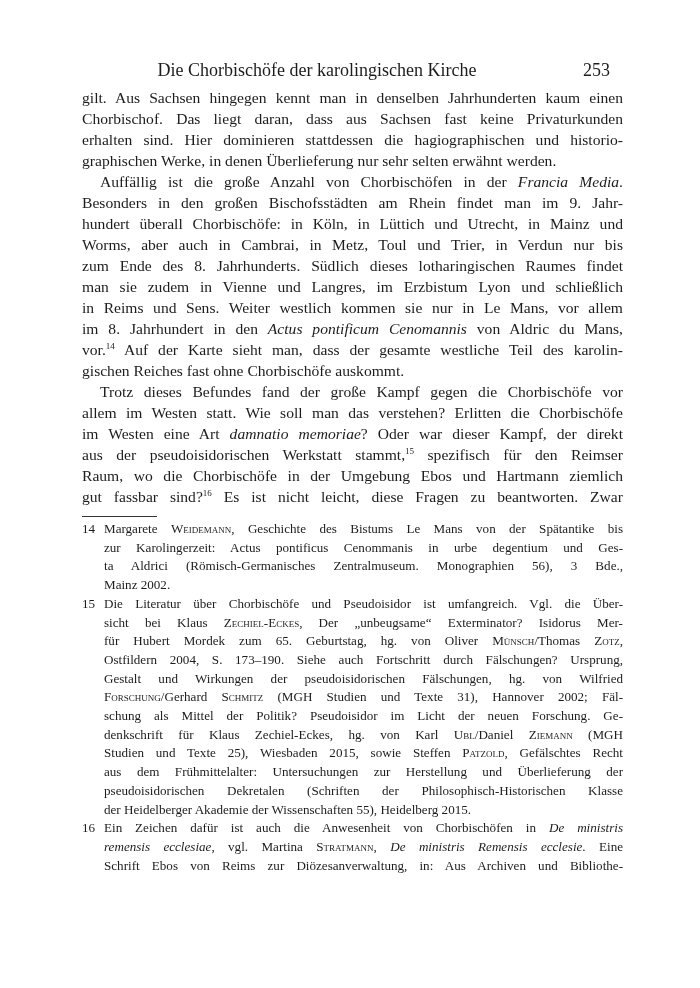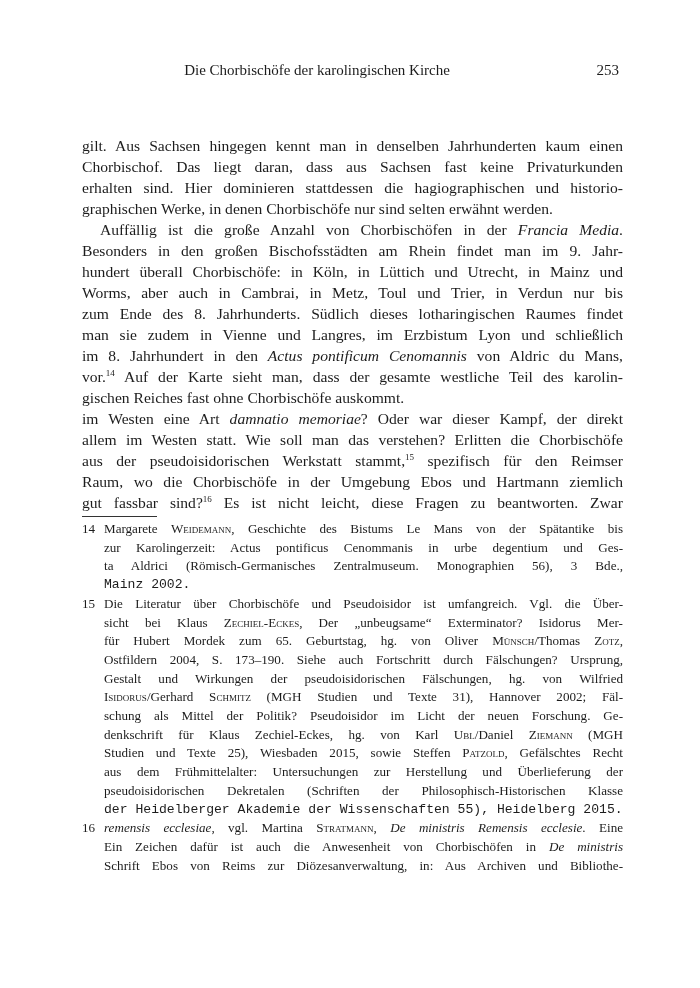--- a/index.html
+++ b/index.html
@@ -1,68 +1,70 @@
 <!DOCTYPE html>
 <html><head>
 <meta charset="utf-8">
 <style>
   html, body { margin:0; padding:0; background:#ffffff; }
   body { width:700px; height:988px; position:relative; overflow:hidden;
          font-family:"Liberation Serif","DejaVu Serif",serif; color:#1c1c1c; }
   .page { position:absolute; left:82px; top:0; width:541px; }
   .running-head { position:absolute; top:60px; left:0; width:541px; height:20px;
-                  font-size:15px; line-height:20px; }
+                  font-size:18px; line-height:20px; }
   .running-head .title { position:absolute; left:0; width:470px; text-align:center; }
-  .running-head .pageno { position:absolute; right:4px; }
+  .running-head .pageno { position:absolute; right:13px; }
   .body-text { position:absolute; top:87px; left:0; width:541px;
-               font-size:15.6px; line-height:21px; text-align:justify; hyphens:manual;margin-top:48px; }
+               font-size:15.6px; line-height:21px; text-align:justify; hyphens:manual; }
   .body-text p { margin:0; text-indent:0; }
   .line { display:block; text-align:justify; text-align-last:justify; white-space:nowrap; }
   .line.last { text-align-last:left; }
   sup { font-size:9px; line-height:0; vertical-align:super; }
   i { }
   .sc { font-variant:small-caps; }
   .fn-rule { position:absolute; top:516px; left:0; width:75px; height:0; border-top:1px solid #333; }
   .footnotes { position:absolute; top:520px; left:0; width:541px;
                font-size:13.1px; line-height:18.7px; }
   .fn { position:relative; padding-left:22px; margin:0; }
   .fn .num { position:absolute; left:0; top:0; }
   .fn .fl { display:block; text-align:justify; text-align-last:justify; white-space:nowrap; }
-  .fn .fl.last { text-align-last:left;font-family:Liberation Mono, monospace; }
+  .fn .fl.last { text-align-last:left; }
 </style>
 </head>
 <body>
 
 <div class="page">
   <div class="running-head">
     <span class="title">Die Chorbischöfe der karolingischen Kirche</span>
     <span class="pageno">253</span>
   </div>
 
   <div class="body-text" id="body-text">
       <p>
         <span class="line"><span>gilt. Aus Sachsen hingegen kennt man in denselben Jahrhunderten kaum einen</span></span>
         <span class="line"><span>Chorbischof. Das liegt daran, dass aus Sachsen fast keine Privaturkunden</span></span>
         <span class="line"><span>erhalten sind. Hier dominieren stattdessen die hagiographischen und historio-</span></span>
-        <span class="line last"><span>graphischen Werke, in denen Chorbischöfe nur sind selten erwähnt werden.</span></span>
+        <span class="line last"><span>graphischen Werke, in denen Überlieferung nur sehr selten erwähnt werden.</span></span>
       </p>
       <p>
         <span class="line" style="padding-left: 18px;"><span>Auffällig ist die große Anzahl von Chorbischöfen in der </span><i>Francia Media</i><span>.</span></span>
         <span class="line"><span>Besonders in den großen Bischofsstädten am Rhein findet man im 9. Jahr-</span></span>
         <span class="line"><span>hundert überall Chorbischöfe: in Köln, in Lüttich und Utrecht, in Mainz und</span></span>
         <span class="line"><span>Worms, aber auch in Cambrai, in Metz, Toul und Trier, in Verdun nur bis</span></span>
         <span class="line"><span>zum Ende des 8. Jahrhunderts. Südlich dieses lotharingischen Raumes findet</span></span>
         <span class="line"><span>man sie zudem in Vienne und Langres, im Erzbistum Lyon und schließlich</span></span>
+        <span class="line"><span>in Reims und Sens. Weiter westlich kommen sie nur in Le Mans, vor allem</span></span>
         <span class="line"><span>im 8. Jahrhundert in den </span><i>Actus pontificum Cenomannis</i><span> von Aldric du Mans,</span></span>
         <span class="line"><span>vor.</span><sup>14</sup><span> Auf der Karte sieht man, dass der gesamte westliche Teil des karolin-</span></span>
         <span class="line last"><span>gischen Reiches fast ohne Chorbischöfe auskommt.</span></span>
       </p>
       <p>
+        <span class="line" style="padding-left: 18px;"><span>Trotz dieses Befundes fand der große Kampf gegen die Chorbischöfe vor</span></span>
+        <span class="line"><span>allem im Westen statt. Wie soll man das verstehen? Erlitten die Chorbischöfe</span></span>
         <span class="line"><span>im Westen eine Art </span><i>damnatio memoriae</i><span>? Oder war dieser Kampf, der direkt</span></span>
-        <span class="line"><span>allem im Westen statt. Wie soll man das verstehen? Erlitten die Chorbischöfe</span></span>
         <span class="line"><span>aus der pseudoisidorischen Werkstatt stammt,</span><sup>15</sup><span> spezifisch für den Reimser</span></span>
         <span class="line"><span>Raum, wo die Chorbischöfe in der Umgebung Ebos und Hartmann ziemlich</span></span>
         <span class="line"><span>gut fassbar sind?</span><sup>16</sup><span> Es ist nicht leicht, diese Fragen zu beantworten. Zwar</span></span>
       </p>
     </div>
 
   <div class="fn-rule"></div>
 
   <div class="footnotes" id="footnotes">
       <div class="fn">
@@ -72,28 +74,28 @@
         <span class="fl"><span>ta Aldrici (Römisch-Germanisches Zentralmuseum. Monographien 56), 3 Bde.,</span></span>
         <span class="fl last"><span>Mainz 2002.</span></span>
       </div>
       <div class="fn">
         <span class="num">15</span>
         <span class="fl"><span>Die Literatur über Chorbischöfe und Pseudoisidor ist umfangreich. Vgl. die Über-</span></span>
         <span class="fl"><span>sicht bei Klaus </span><span class="sc">Zechiel-Eckes</span><span>, Der „unbeugsame“ Exterminator? Isidorus Mer-</span></span>
         <span class="fl"><span>für Hubert Mordek zum 65. Geburtstag, hg. von Oliver </span><span class="sc">Münsch</span><span>/Thomas </span><span class="sc">Zotz</span><span>,</span></span>
         <span class="fl"><span>Ostfildern 2004, S. 173–190. Siehe auch Fortschritt durch Fälschungen? Ursprung,</span></span>
         <span class="fl"><span>Gestalt und Wirkungen der pseudoisidorischen Fälschungen, hg. von Wilfried</span></span>
-        <span class="fl"><span class="sc">Isidorus</span><span>/Gerhard </span><span class="sc">Schmitz</span><span> (MGH Studien und Texte 31), Hannover 2002; Fäl-</span></span>
+        <span class="fl"><span class="sc">Forschung</span><span>/Gerhard </span><span class="sc">Schmitz</span><span> (MGH Studien und Texte 31), Hannover 2002; Fäl-</span></span>
         <span class="fl"><span>schung als Mittel der Politik? Pseudoisidor im Licht der neuen Forschung. Ge-</span></span>
         <span class="fl"><span>denkschrift für Klaus Zechiel-Eckes, hg. von Karl </span><span class="sc">Ubl</span><span>/Daniel </span><span class="sc">Ziemann</span><span> (MGH</span></span>
         <span class="fl"><span>Studien und Texte 25), Wiesbaden 2015, sowie Steffen </span><span class="sc">Patzold</span><span>, Gefälschtes Recht</span></span>
         <span class="fl"><span>aus dem Frühmittelalter: Untersuchungen zur Herstellung und Überlieferung der</span></span>
         <span class="fl"><span>pseudoisidorischen Dekretalen (Schriften der Philosophisch-Historischen Klasse</span></span>
         <span class="fl last"><span>der Heidelberger Akademie der Wissenschaften 55), Heidelberg 2015.</span></span>
       </div>
       <div class="fn">
         <span class="num">16</span>
+        <span class="fl"><span>Ein Zeichen dafür ist auch die Anwesenheit von Chorbischöfen in </span><i>De ministris</i></span>
         <span class="fl"><i>remensis ecclesiae</i><span>, vgl. Martina </span><span class="sc">Stratmann</span><span>, </span><i>De ministris Remensis ecclesie</i><span>. Eine</span></span>
-        <span class="fl"><span>Ein Zeichen dafür ist auch die Anwesenheit von Chorbischöfen in </span><i>De ministris</i></span>
         <span class="fl"><span>Schrift Ebos von Reims zur Diözesanverwaltung, in: Aus Archiven und Bibliothe-</span></span>
       </div>
     </div>
 </div>
 
 </body></html>

